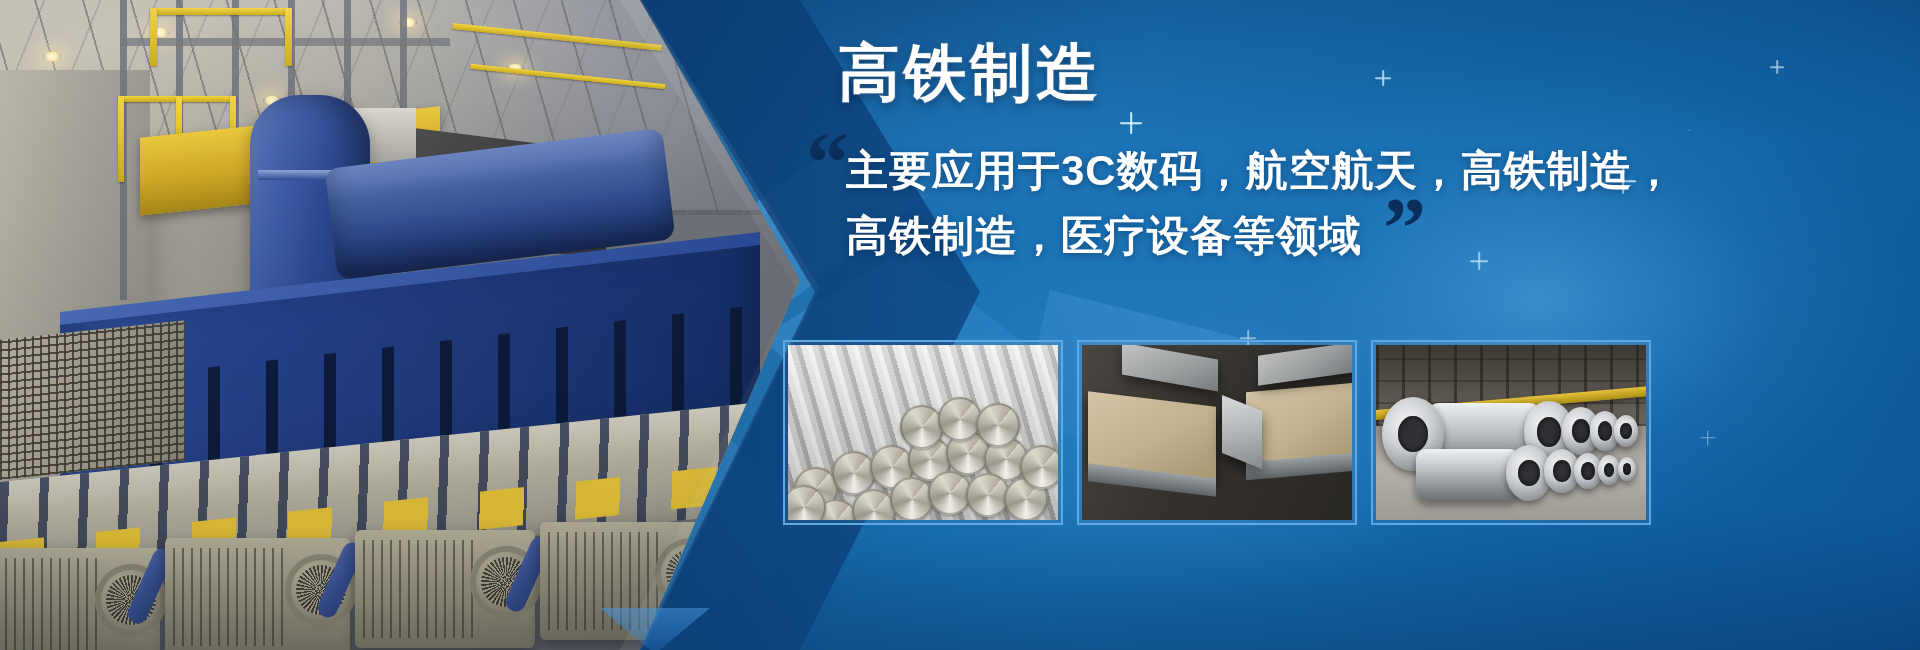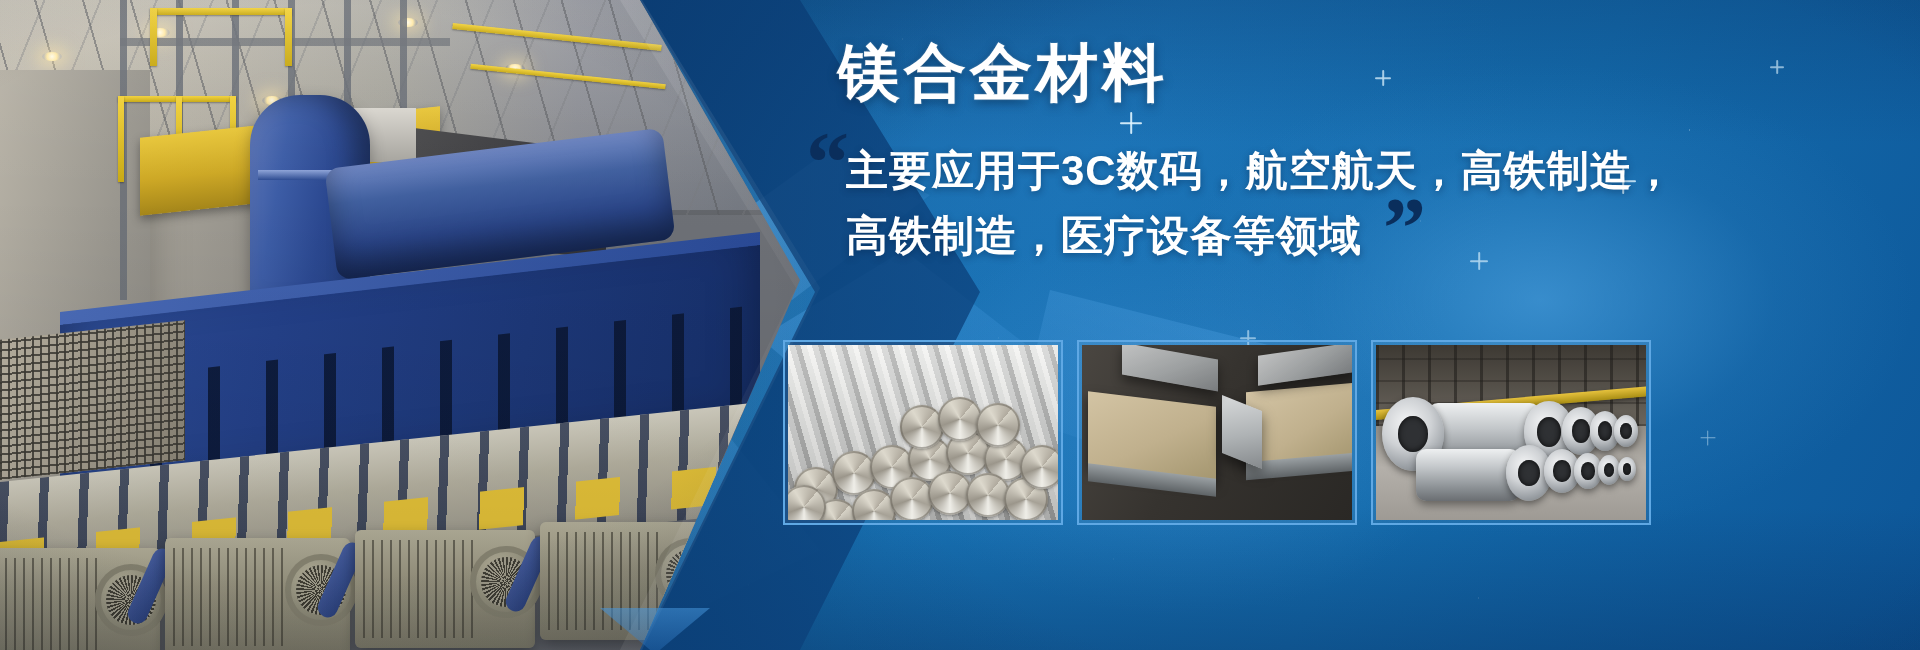--- a/index.html
+++ b/index.html
@@ -461,21 +461,21 @@
       <div class="ph-shade"></div>
     </div>
   </div>
 
   <div class="chevron-dark"></div>
   <div class="chevron-edge"></div>
   <div class="arrow-bottom"></div>
 
   <div class="content">
 
-    <div class="title">镁合金材料</div>
+    <div class="title">高铁制造</div>
 
     <div class="quote-open">“</div>
 
     <div class="sub sub-1">主要应用于3C数码，航空航天，高铁制造，</div>
 
     <div class="sub sub-2">高铁制造，医疗设备等领域</div>
 
     <div class="quote-close">”</div>
 
 

